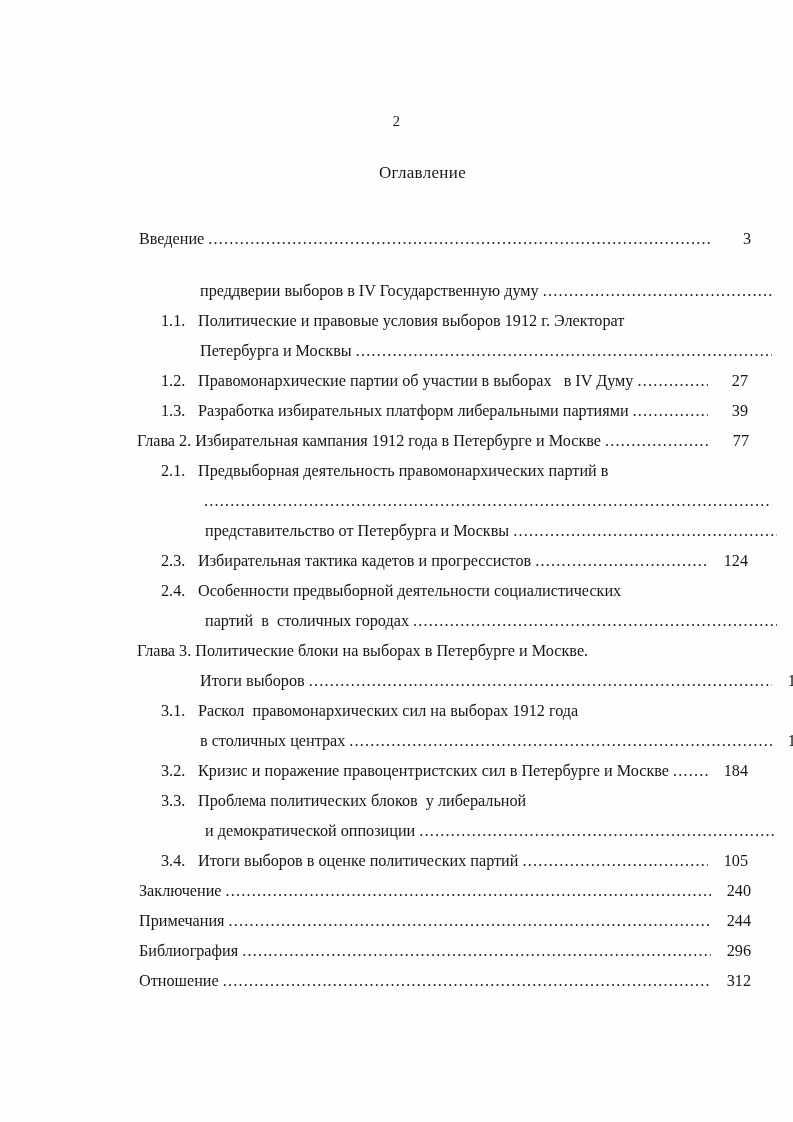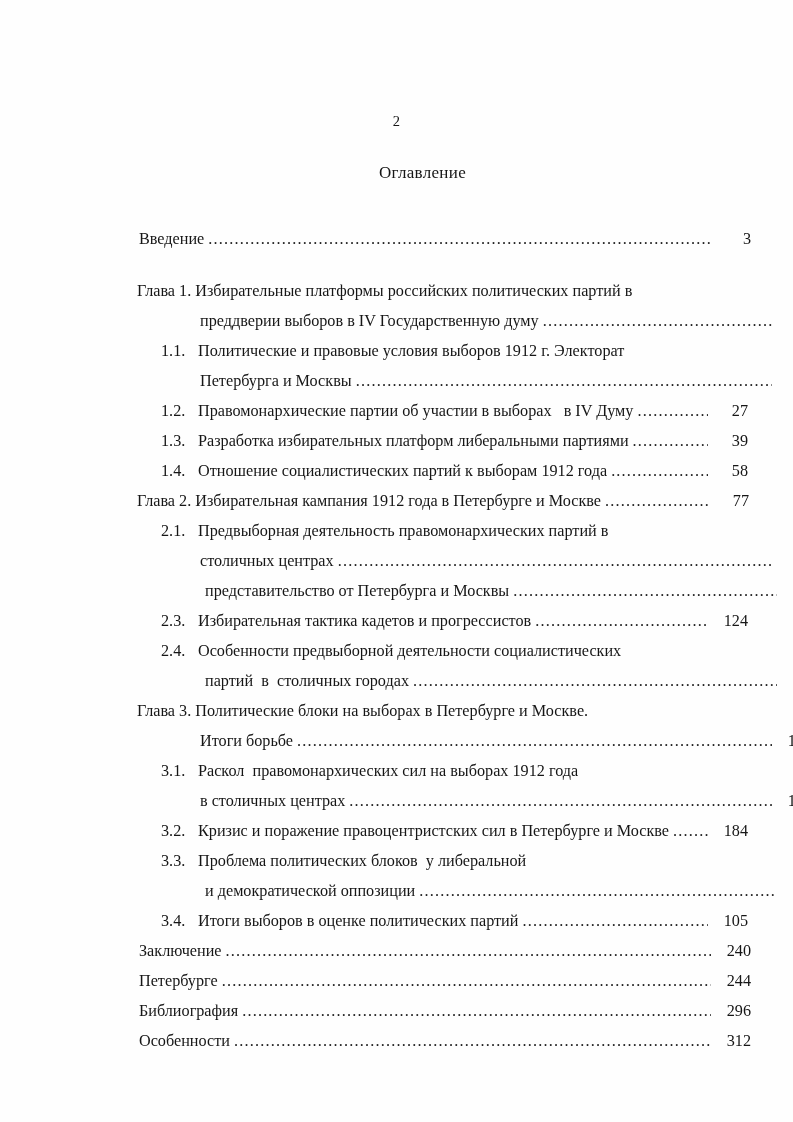--- a/index.html
+++ b/index.html
@@ -119,24 +119,20 @@
   <div class="toc-body">
 
     <div class="row lvl-front">
       <span class="txt">Введение</span>
       <span class="leader"></span>
       <span class="pg">3</span>
     </div>
 
     <div class="spacer-lg"></div>
 
-    <div class="row lvl-chap">
-      <span class="txt">Глава 1. Избирательные платформы российских политических партий в</span>
-      <span class="leader none"></span>
-    </div>
     <div class="row cont-chap">
       <span class="txt">преддверии выборов в IV Государственную думу</span>
       <span class="leader"></span>
       <span class="pg">15</span>
     </div>
 
     <div class="row lvl-sec">
       <span class="num">1.1.</span>
       <span class="txt">Политические и правовые условия выборов 1912 г. Электорат</span>
       <span class="leader none"></span>
@@ -154,40 +150,33 @@
       <span class="pg">27</span>
     </div>
 
     <div class="row lvl-sec">
       <span class="num">1.3.</span>
       <span class="txt">Разработка избирательных платформ либеральными партиями</span>
       <span class="leader"></span>
       <span class="pg">39</span>
     </div>
 
-    <div class="row lvl-sec">
-      <span class="num">1.4.</span>
-      <span class="txt">Отношение социалистических партий к выборам 1912 года</span>
-      <span class="leader"></span>
-      <span class="pg">58</span>
-    </div>
 
     <div class="row lvl-chap">
       <span class="txt">Глава 2. Избирательная кампания 1912 года в Петербурге и Москве</span>
       <span class="leader"></span>
       <span class="pg">77</span>
     </div>
 
     <div class="row lvl-sec">
       <span class="num">2.1.</span>
       <span class="txt">Предвыборная деятельность правомонархических партий в</span>
       <span class="leader none"></span>
     </div>
     <div class="row cont-sec">
-      <span class="txt">столичных центрах</span>
       <span class="leader"></span>
       <span class="pg">77</span>
     </div>
 
     <div class="row cont-sec2">
       <span class="txt">представительство от Петербурга и Москвы</span>
       <span class="leader"></span>
       <span class="pg">100</span>
     </div>
 
@@ -207,21 +196,21 @@
       <span class="txt">партий  в  столичных городах</span>
       <span class="leader"></span>
       <span class="pg">151</span>
     </div>
 
     <div class="row lvl-chap">
       <span class="txt">Глава 3. Политические блоки на выборах в Петербурге и Москве.</span>
       <span class="leader none"></span>
     </div>
     <div class="row cont-chap">
-      <span class="txt">Итоги борьбе</span>
+      <span class="txt">Итоги выборов</span>
       <span class="leader"></span>
       <span class="pg">174</span>
     </div>
 
     <div class="row lvl-sec">
       <span class="num">3.1.</span>
       <span class="txt">Раскол  правомонархических сил на выборах 1912 года</span>
       <span class="leader none"></span>
     </div>
     <div class="row cont-sec">
@@ -255,31 +244,31 @@
       <span class="pg">105</span>
     </div>
 
     <div class="row lvl-front">
       <span class="txt">Заключение</span>
       <span class="leader"></span>
       <span class="pg">240</span>
     </div>
 
     <div class="row lvl-front">
-      <span class="txt">Петербурге</span>
+      <span class="txt">Примечания</span>
       <span class="leader"></span>
       <span class="pg">244</span>
     </div>
 
     <div class="row lvl-front">
       <span class="txt">Библиография</span>
       <span class="leader"></span>
       <span class="pg">296</span>
     </div>
 
     <div class="row lvl-front">
-      <span class="txt">Особенности</span>
+      <span class="txt">Отношение</span>
       <span class="leader"></span>
       <span class="pg">312</span>
     </div>
 
   </div>
 </div>
 
 </body></html>

